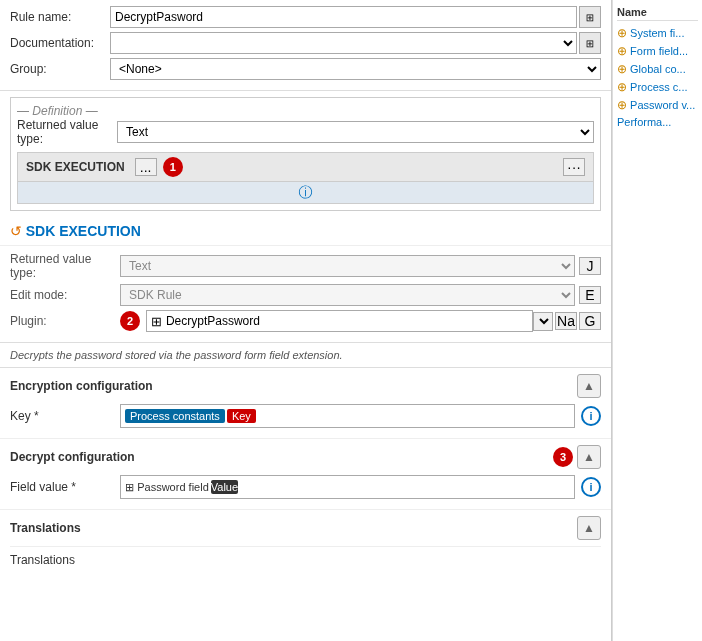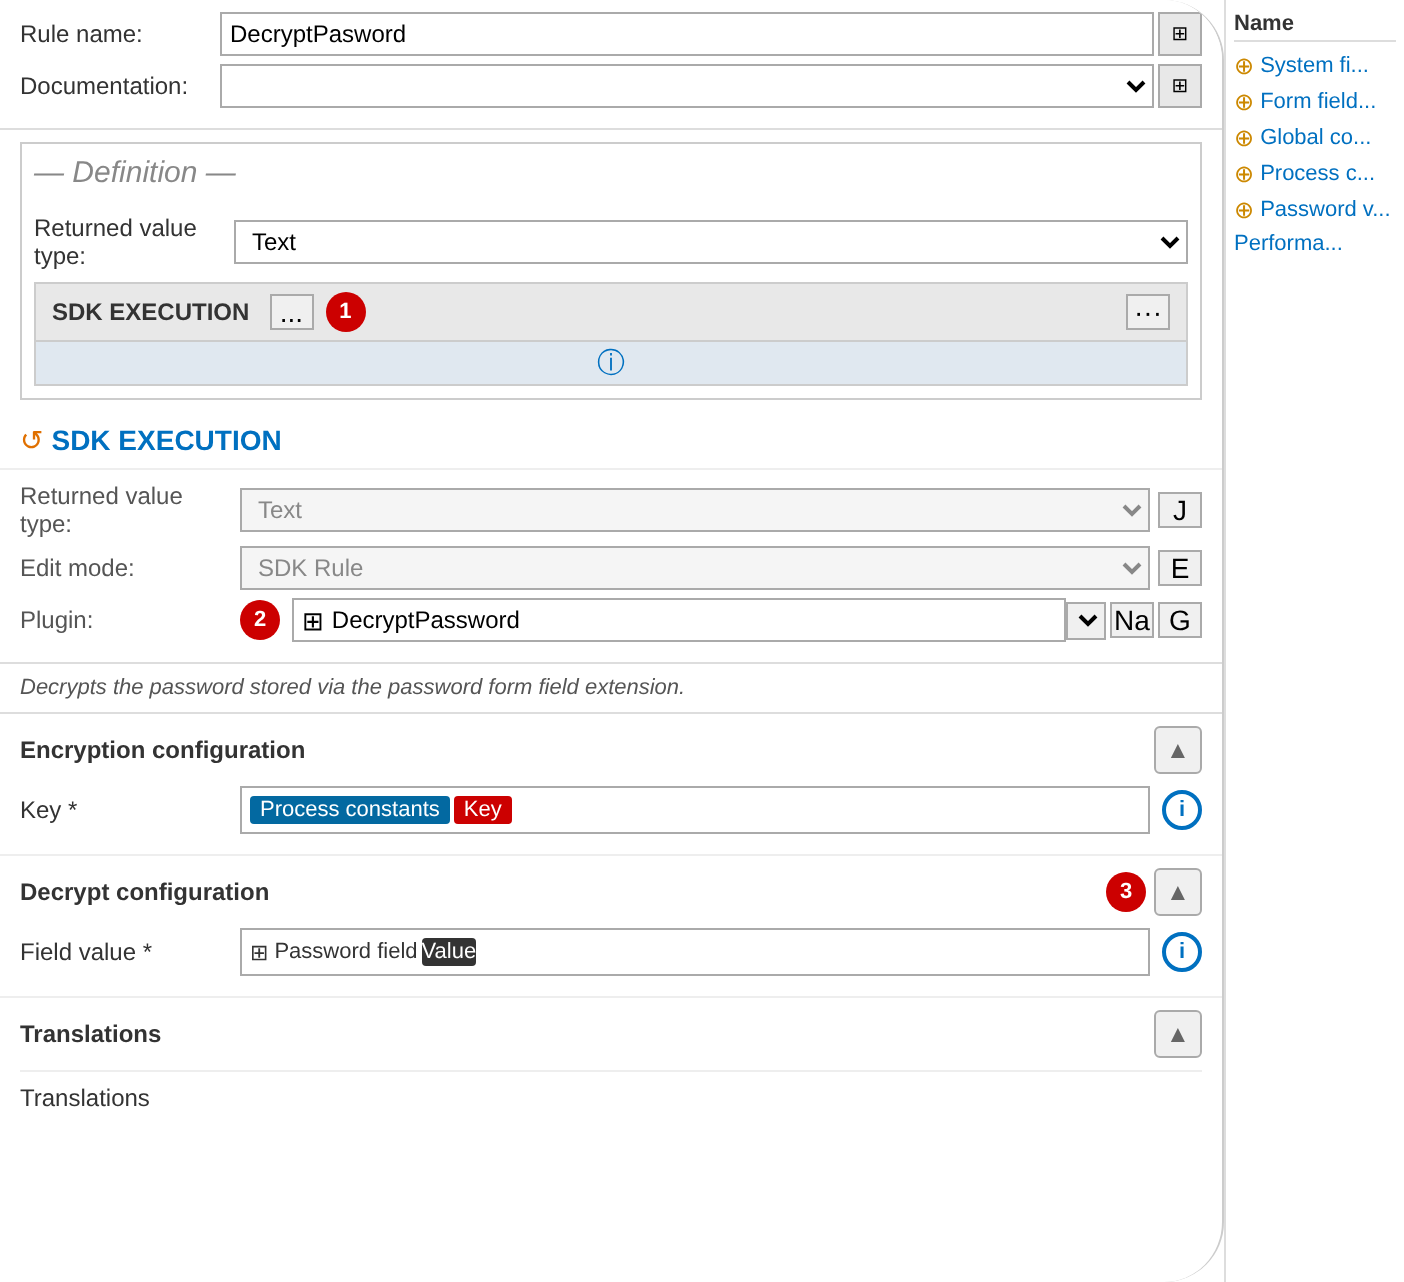--- a/index.html
+++ b/index.html
@@ -14,21 +14,20 @@
     .main-container {
       display: flex;
       width: 702px;
       height: 641px;
       background: #fff;
     }
     .left-panel {
       flex: 1;
       border-right: 1px solid #ccc;
       overflow: hidden;
-      border-radius: 30px;
     }
     .right-panel {
       width: 90px;
       background: #fff;
       border-left: 1px solid #ddd;
       overflow: hidden;
     }
     
     .form-section {
       padding: 6px 10px;
@@ -77,23 +76,23 @@
       font-size: 10px;
       margin-left: 2px;
     }
     
     .definition-section {
       margin: 6px 10px;
       border: 1px solid #ccc;
       padding: 6px;
     }
     .definition-title {
-      font-size: 15px;
+      font-size: 12px;
       color: #888;
-      margin-bottom: 12px;
+      margin-bottom: 0;
       font-style: italic;
     }
     .sdk-execution-bar {
       display: flex;
       align-items: center;
       background: #e8e8e8;
       border: 1px solid #ccc;
       padding: 4px 8px;
       position: relative;
     }
@@ -408,20 +407,26 @@
         </div>
       </div>
       <div class="form-row">
         <span class="form-label">Documentation:</span>
         <div class="form-input-with-icon">
           <select class="form-select">
             <option></option>
           </select>
           <div class="icon-btn">⊞</div>
         </div>
+      </div>
+      <div class="form-row">
+        <span class="form-label">Group:</span>
+        <select class="form-select">
+          <option>&lt;None&gt;</option>
+        </select>
       </div>
     </div>
 
     <div class="definition-section">
       <div class="definition-title">— <span>Definition</span> —</div>
       <div class="form-row">
         <span class="form-label">Returned value type:</span>
         <select class="form-select">
           <option>Text</option>
         </select>

